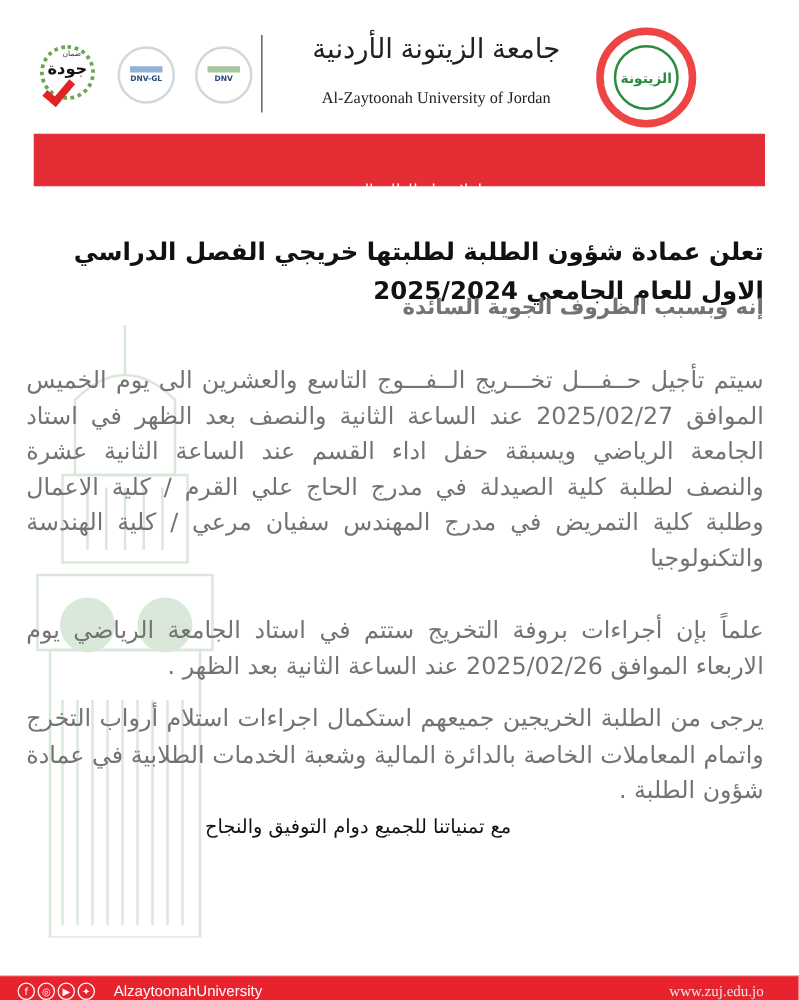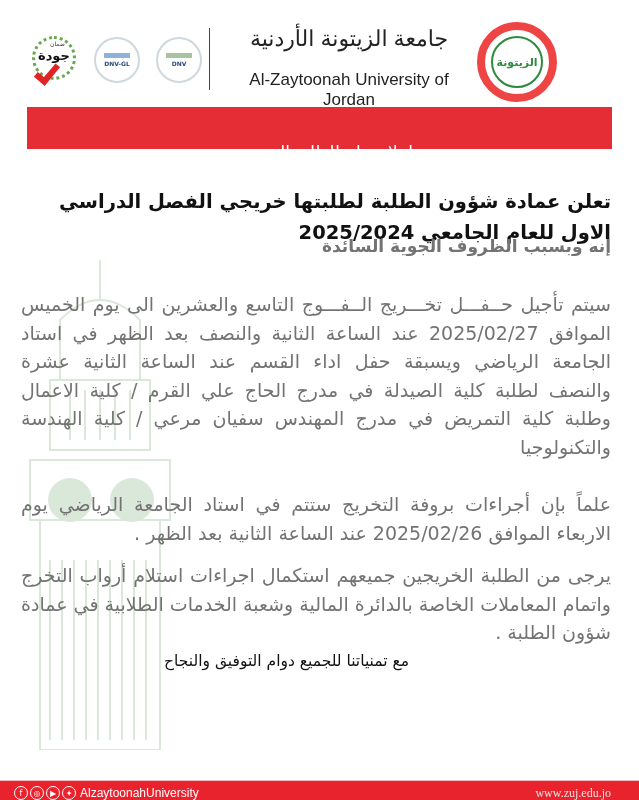--- a/index.html
+++ b/index.html
@@ -13,45 +13,45 @@
   .badge .bar { width:26px; height:5px; background:#8fb3d6; margin-bottom:2px; }
   .badge .bar.b2 { background:#a7c3a0; }
   .badge .txt { font-size:6px; color:#2a4a7a; font-weight:bold; }
   .jawda { width:48px; height:52px; position:relative; }
   .jawda .ring { position:absolute; left:2px; top:2px; width:44px; height:44px; border-radius:50%; border:3px dotted #6aa84f; }
   .jawda .word { position:absolute; left:8px; top:14px; font-size:13px; font-weight:bold; color:#111; }
   .jawda .small { position:absolute; left:20px; top:6px; font-size:6px; color:#333; }
   .jawda .check { position:absolute; left:10px; top:26px; width:14px; height:24px; border-right:6px solid #e02424; border-bottom:6px solid #e02424; transform:rotate(40deg); }
   .divider { position:absolute; left:209px; top:28px; width:1px; height:62px; background:#444; }
   .calligraphy { position:absolute; left:236px; top:26px; width:226px; height:40px; font-family:Liberation Sans, sans-serif; font-size:22px; color:#222; direction:rtl; text-align:center; letter-spacing:1px; }
-  .uni-en { position:absolute; left:236px; top:70px; width:226px; font-family:Liberation Sans, sans-serif; font-size:17px; color:#222; text-align:center; }
-  .seal { position:absolute; left:477px; top:22px; width:80px; height:80px; border-radius:50%; border:8px solid #ef4444; background:#fff; display:flex; align-items:center; justify-content:center; }
+  .uni-en { position:absolute; left:236px; top:70px; width:226px; font-family:Liberation Serif, serif; font-size:13px; color:#222; text-align:center; }
+  .seal { position:absolute; left:477px; top:22px; width:80px; height:80px; border-radius:50%; border:6px solid #ef4444; background:#fff; display:flex; align-items:center; justify-content:center; }
   .seal .inner { width:52px; height:52px; border-radius:50%; border:2px solid #2e8b3e; display:flex; align-items:center; justify-content:center; color:#2e8b3e; font-size:16px; font-weight:bold; }
 
   
   .banner { position:absolute; left:27px; top:107px; width:585px; height:42px; background:#e52d36; display:flex; align-items:center; justify-content:center; }
-  .banner span { color:#fff; font-size:17px; direction:rtl;margin-top:48px; }
+  .banner span { color:#fff; font-size:12px; direction:rtl;margin-top:48px; }
 
   
   .watermark { position:absolute; left:20px; top:260px; width:160px; height:490px; opacity:0.22; }
 
   
   .intro { position:absolute; right:28px; top:166px; width:590px; direction:rtl; text-align:right; font-size:19.5px; font-weight:bold; line-height:31px; color:#111;margin-top:20px; }
   .subhead { position:absolute; right:28px; top:236px; width:590px; direction:rtl; text-align:right; font-size:17px; font-weight:bold; color:#737373; }
   .body-para { position:absolute; right:28px; width:590px; direction:rtl; text-align:justify; text-align-last:right; font-size:19px; line-height:28.5px; color:#737373; }
   .p1 { top:290px; }
   .p2 { top:490px; }
   .p3 { top:561px; }
   .closing { position:absolute; right:230px; top:652px; direction:rtl; font-size:15.5px; color:#111; }
 
   
   .footer { position:absolute; left:0; top:780px; width:639px; height:20px; background:#e8232d; border-top:1px solid #f3b8bb; }
   .social { position:absolute; left:14px; top:5px; display:flex; align-items:center; gap:2px; }
   .soc-icon { width:14px; height:14px; border-radius:50%; border:1.5px solid #fff; color:#fff; font-size:8px; display:flex; align-items:center; justify-content:center; font-family:"DejaVu Sans", sans-serif; }
-  .handle { color:#fff; font-size:12px; font-family:"Liberation Sans", sans-serif; margin-left:2px; }
+  .handle { color:#fff; font-size:12px; font-family:"Liberation Sans", sans-serif; margin-left:13px; }
   .site { position:absolute; right:28px; top:5px; color:#e5e5e5; font-size:12px; font-family:Liberation Serif, serif; }
 </style>
 </head>
 <body>
 
 <div class="header">
   <div class="badges">
     <div class="jawda">
       <div class="ring"></div>
       <span class="small">ضمان</span>

